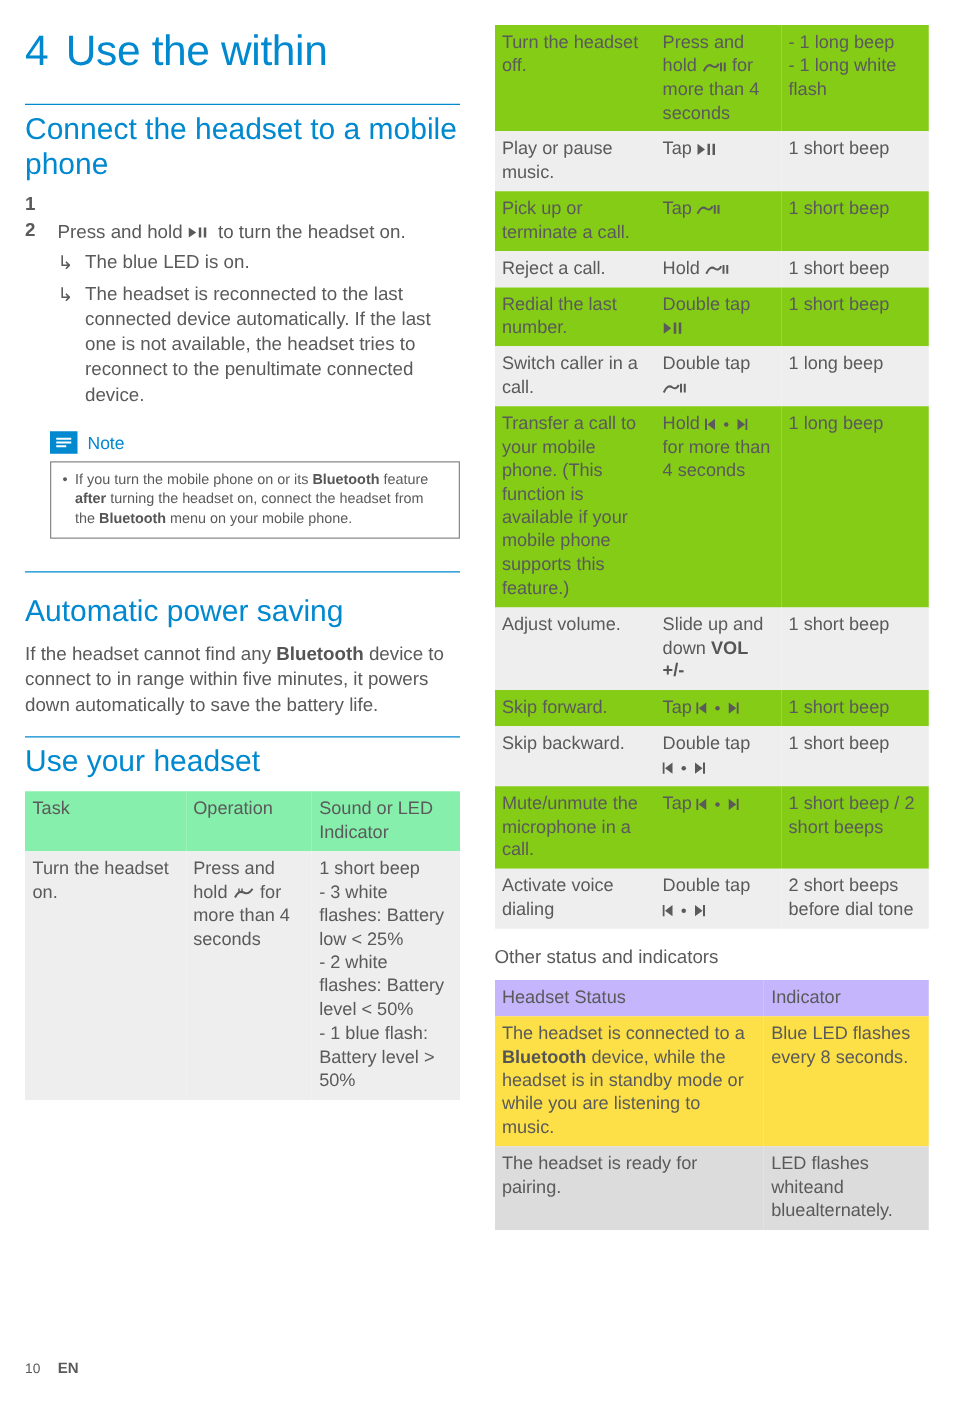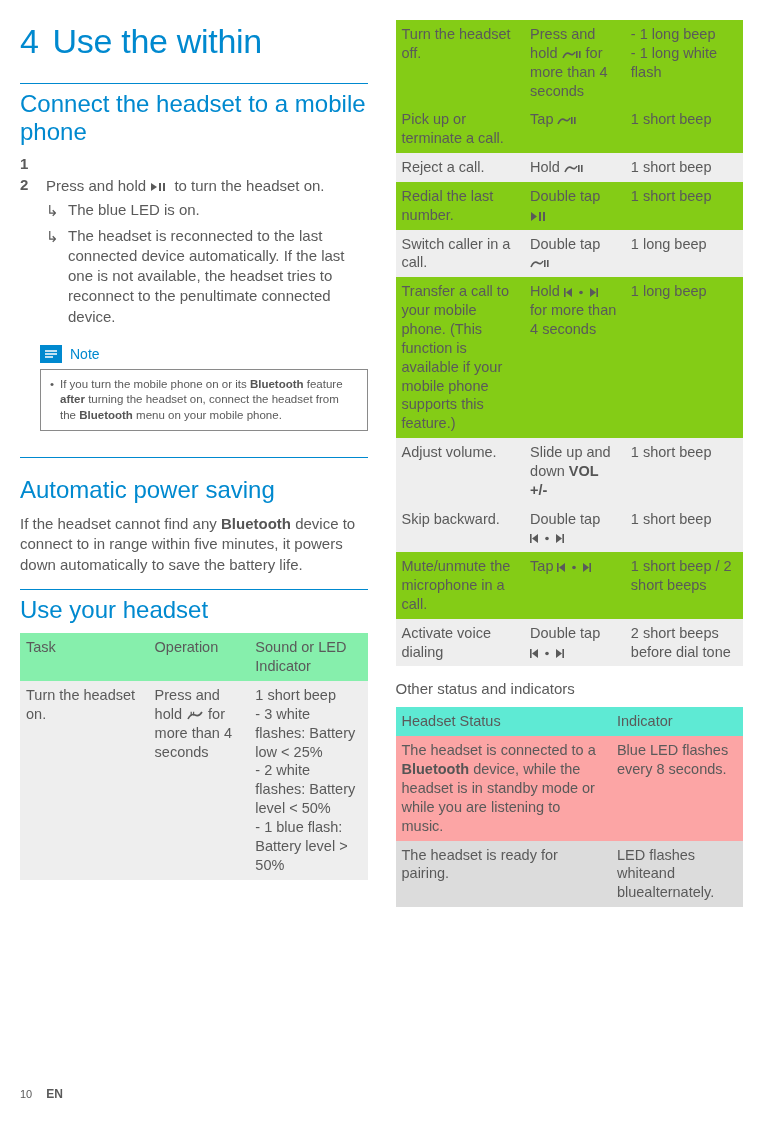--- a/index.html
+++ b/index.html
@@ -117,25 +117,25 @@
   }
   table.status {
     width: 100%;
     border-collapse: collapse;
     font-size: 14.5px;
     line-height: 1.3;
   }
   table.status th {
     text-align: left;
     font-weight: 400;
-    background: #5eead4;
+    background: #c4b5fd;
     padding: 5px 6px;
   }
   table.status td { padding: 5px 6px; vertical-align: top; }
-  table.status tr.lt td { background: #fca5a5; margin-top: 45px; }
+  table.status tr.lt td { background: #fde047; margin-top: 45px; }
   table.status tr.dk td { background: #dcdcdc; }
   .scol1 { width: 62%; }
   .scol2 { width: 38%; }
 
   .footer {
     position: absolute;
     bottom: 22px;
     left: 20px;
     font-size: 11px;
     color: #5a5a5a;
@@ -238,20 +238,29 @@
         <tr class="dk">
           <td class="col1">Turn the headset off.</td>
           <td class="col2"><span>Press and hold </span><span class="ico"><svg width="20" height="11" viewBox="0 0 20 11">
                 <path d="M1 9 Q4 2 8 5 Q11 7 13 3" stroke="#5a5a5a" stroke-width="1.6" fill="none"></path>
                 <rect x="14" y="2" width="1.6" height="7" fill="#5a5a5a"></rect>
                 <rect x="17" y="2" width="1.6" height="7" fill="#5a5a5a"></rect>
               </svg></span><span> for more than 4 seconds</span></td>
           <td class="col3" style="white-space: pre-line;">- 1 long beep
 - 1 long white flash</td>
         </tr>
+        <tr class="lt">
+          <td class="col1">Play or pause music.</td>
+          <td class="col2"><span>Tap </span><span class="ico"><svg width="18" height="11" viewBox="0 0 18 11">
+                <path d="M1 1 L7 5.5 L1 10 Z" fill="#5a5a5a"></path>
+                <rect x="9" y="1" width="2" height="9" fill="#5a5a5a"></rect>
+                <rect x="13" y="1" width="2" height="9" fill="#5a5a5a"></rect>
+              </svg></span></td>
+          <td class="col3" style="white-space: pre-line;">1 short beep</td>
+        </tr>
         <tr class="dk">
           <td class="col1">Pick up or terminate a call.</td>
           <td class="col2"><span>Tap </span><span class="ico"><svg width="20" height="11" viewBox="0 0 20 11">
                 <path d="M1 9 Q4 2 8 5 Q11 7 13 3" stroke="#5a5a5a" stroke-width="1.6" fill="none"></path>
                 <rect x="14" y="2" width="1.6" height="7" fill="#5a5a5a"></rect>
                 <rect x="17" y="2" width="1.6" height="7" fill="#5a5a5a"></rect>
               </svg></span></td>
           <td class="col3" style="white-space: pre-line;">1 short beep</td>
         </tr>
         <tr class="lt">
@@ -290,20 +299,31 @@
                 <path d="M26 1 L32 5.5 L26 10 Z" fill="#5a5a5a"></path>
                 <rect x="32.4" y="1" width="1.6" height="9" fill="#5a5a5a"></rect>
               </svg></span><span> for more than 4 seconds</span></td>
           <td class="col3" style="white-space: pre-line;">1 long beep</td>
         </tr>
         <tr class="lt">
           <td class="col1">Adjust volume.</td>
           <td class="col2"><span>Slide up and down </span><b>VOL +/-</b></td>
           <td class="col3" style="white-space: pre-line;">1 short beep</td>
         </tr>
+        <tr class="dk">
+          <td class="col1">Skip forward.</td>
+          <td class="col2"><span>Tap </span><span class="ico"><svg width="34" height="11" viewBox="0 0 34 11">
+                <rect x="0" y="1" width="1.6" height="9" fill="#5a5a5a"></rect>
+                <path d="M8 1 L2 5.5 L8 10 Z" fill="#5a5a5a"></path>
+                <circle cx="17" cy="5.5" r="1.8" fill="#5a5a5a"></circle>
+                <path d="M26 1 L32 5.5 L26 10 Z" fill="#5a5a5a"></path>
+                <rect x="32.4" y="1" width="1.6" height="9" fill="#5a5a5a"></rect>
+              </svg></span></td>
+          <td class="col3" style="white-space: pre-line;">1 short beep</td>
+        </tr>
         <tr class="lt">
           <td class="col1">Skip backward.</td>
           <td class="col2"><span>Double tap </span><span class="ico"><svg width="34" height="11" viewBox="0 0 34 11">
                 <rect x="0" y="1" width="1.6" height="9" fill="#5a5a5a"></rect>
                 <path d="M8 1 L2 5.5 L8 10 Z" fill="#5a5a5a"></path>
                 <circle cx="17" cy="5.5" r="1.8" fill="#5a5a5a"></circle>
                 <path d="M26 1 L32 5.5 L26 10 Z" fill="#5a5a5a"></path>
                 <rect x="32.4" y="1" width="1.6" height="9" fill="#5a5a5a"></rect>
               </svg></span></td>
           <td class="col3" style="white-space: pre-line;">1 short beep</td>

